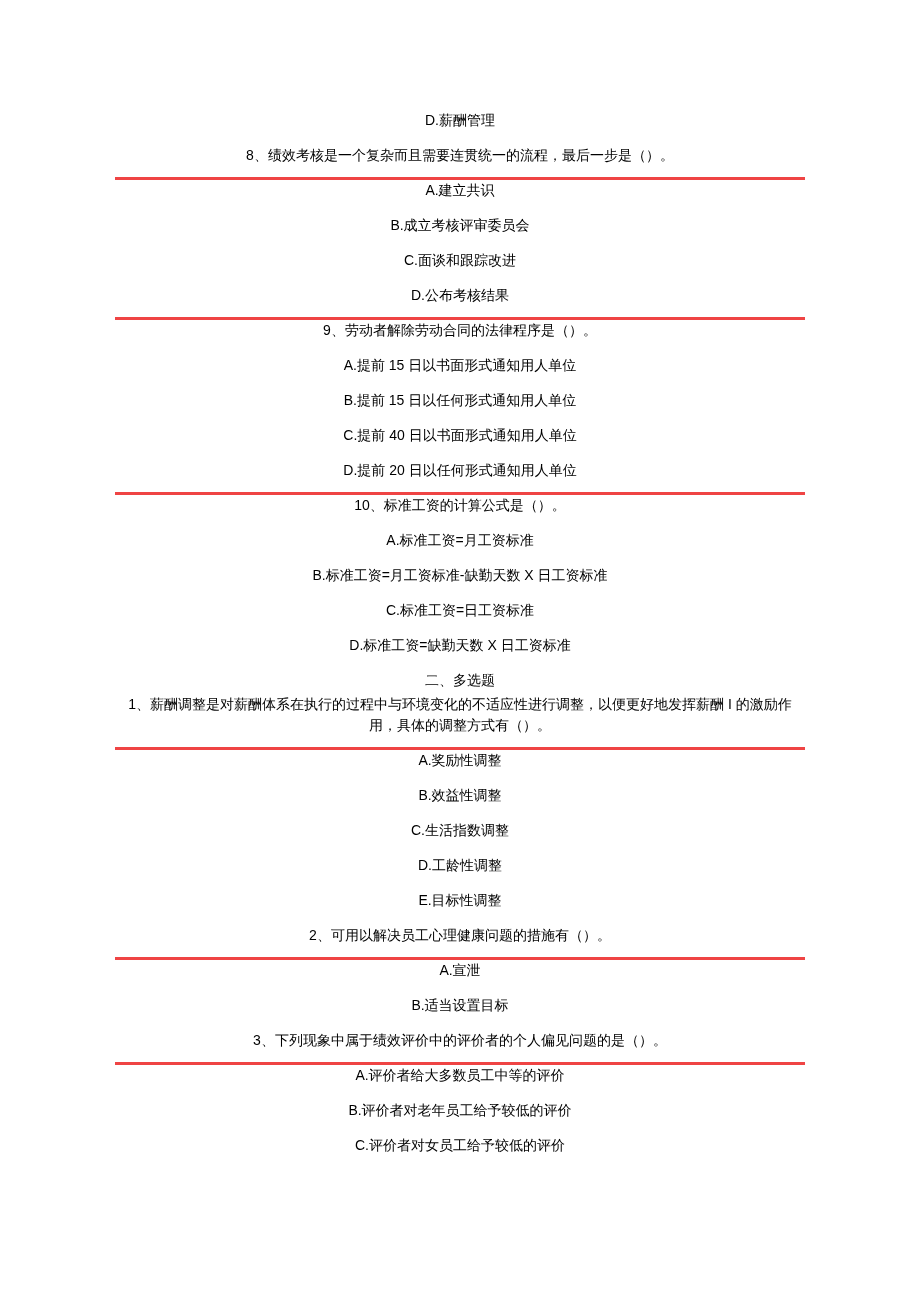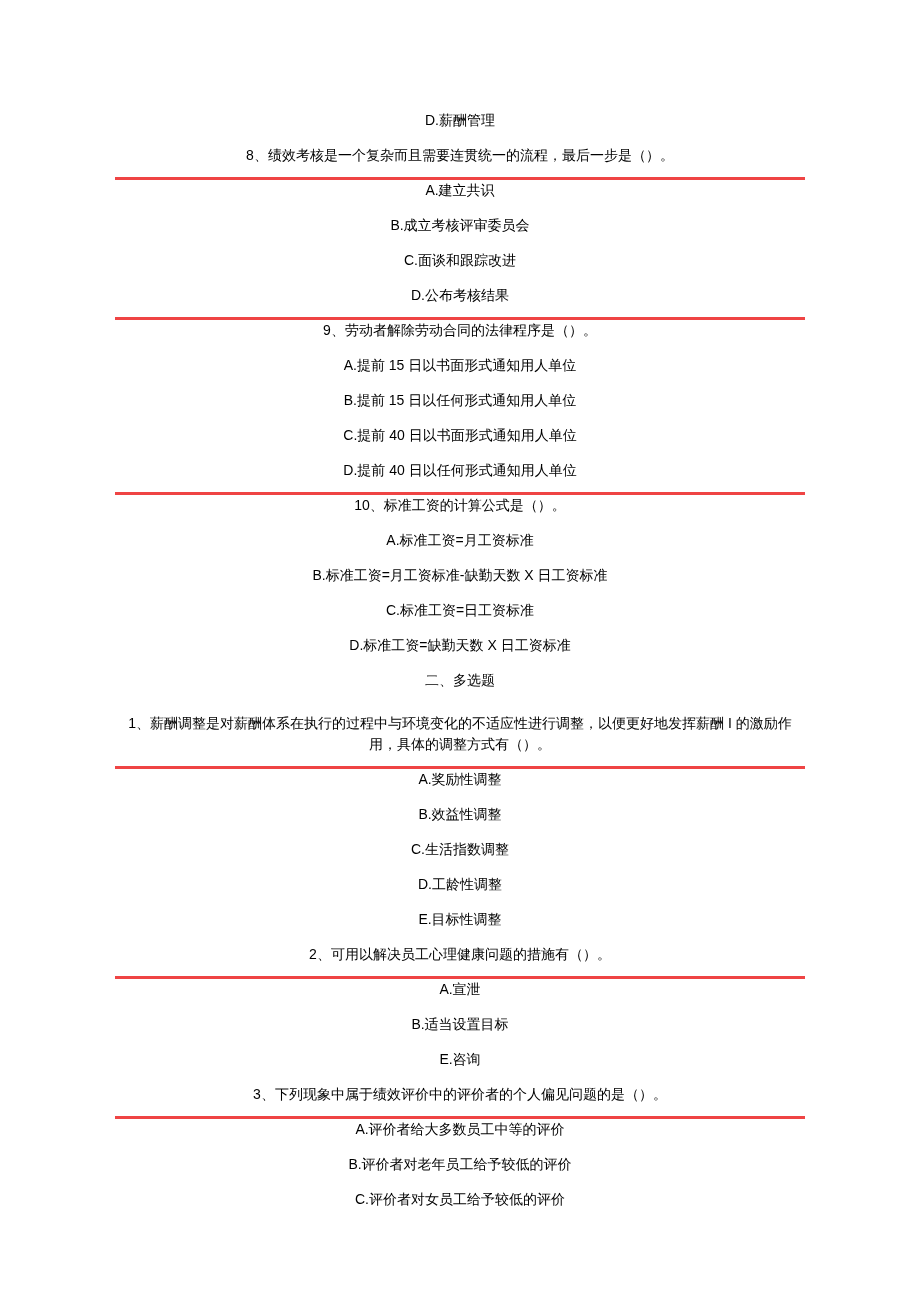--- a/index.html
+++ b/index.html
@@ -19,52 +19,51 @@
     }
     .line {
       margin-bottom: 14px;
     }
     .question {
       margin-bottom: 0;
       border-bottom: 3px solid #ef4444;
       padding-bottom: 11px;
     }
     .section-title {
-      margin-bottom: 22px;
+      margin-bottom: 3px;
       margin-top: 6px;
     }
   </style>
 </head>
 <body>
 
 <div id="content">
     <div class="line">D.薪酬管理</div>
     <div class="question">8、绩效考核是一个复杂而且需要连贯统一的流程，最后一步是（）。</div>
     <div class="line">A.建立共识</div>
     <div class="line">B.成立考核评审委员会</div>
     <div class="line">C.面谈和跟踪改进</div>
     <div class="question">D.公布考核结果</div>
     <div class="line">9、劳动者解除劳动合同的法律程序是（）。</div>
     <div class="line">A.提前 15 日以书面形式通知用人单位</div>
     <div class="line">B.提前 15 日以任何形式通知用人单位</div>
     <div class="line">C.提前 40 日以书面形式通知用人单位</div>
-    <div class="question">D.提前 40 日以任何形式通知用人单位</div>
+    <div class="question">D.提前 20 日以任何形式通知用人单位</div>
     <div class="line">10、标准工资的计算公式是（）。</div>
     <div class="line">A.标准工资=月工资标准</div>
     <div class="line">B.标准工资=月工资标准-缺勤天数 X 日工资标准</div>
     <div class="line">C.标准工资=日工资标准</div>
     <div class="line">D.标准工资=缺勤天数 X 日工资标准</div>
     <div class="section-title">二、多选题</div>
     <div class="question">1、薪酬调整是对薪酬体系在执行的过程中与环境变化的不适应性进行调整，以便更好地发挥薪酬 I 的激励作用，具体的调整方式有（）。</div>
     <div class="line">A.奖励性调整</div>
     <div class="line">B.效益性调整</div>
     <div class="line">C.生活指数调整</div>
     <div class="line">D.工龄性调整</div>
     <div class="line">E.目标性调整</div>
     <div class="question">2、可用以解决员工心理健康问题的措施有（）。</div>
     <div class="line">A.宣泄</div>
     <div class="line">B.适当设置目标</div>
-    <div class="line">E.咨询</div>
     <div class="question">3、下列现象中属于绩效评价中的评价者的个人偏见问题的是（）。</div>
     <div class="line">A.评价者给大多数员工中等的评价</div>
     <div class="line">B.评价者对老年员工给予较低的评价</div>
     <div class="line">C.评价者对女员工给予较低的评价</div>
   </div>
 
 </body></html>

